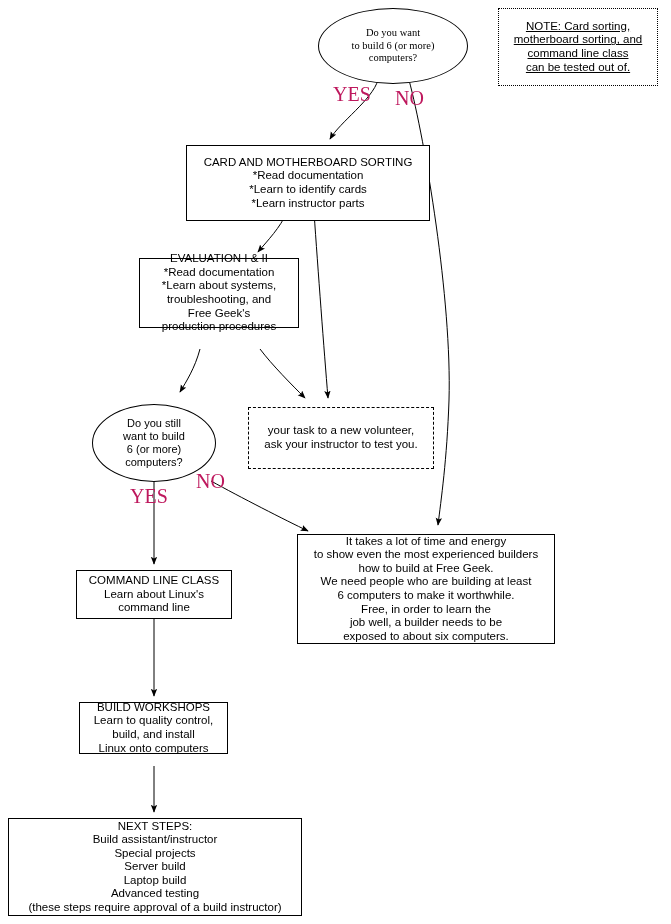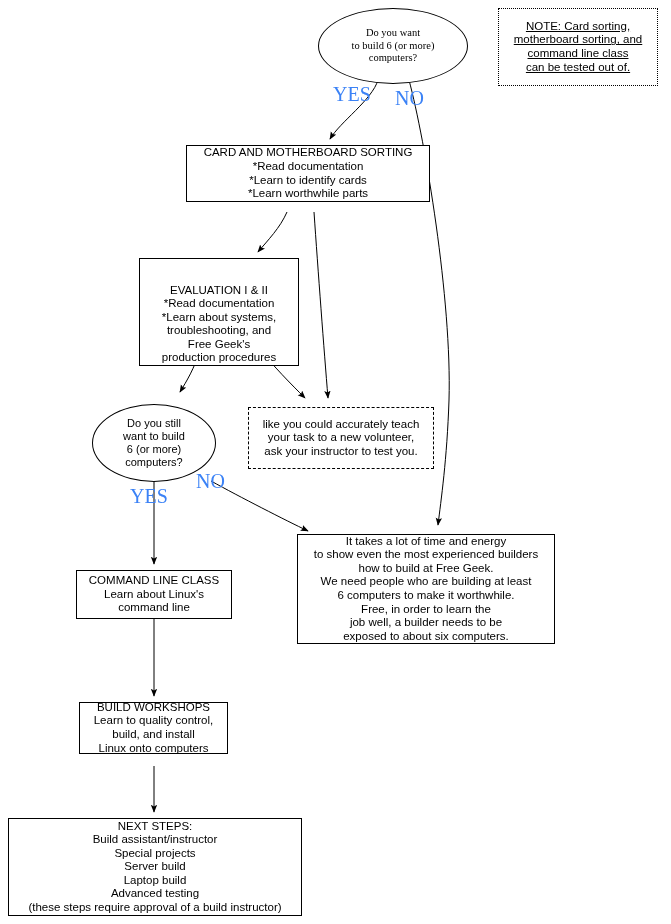--- a/index.html
+++ b/index.html
@@ -58,21 +58,21 @@
   .oval-serif {
     font-family: "Liberation Serif", serif;
     font-size: 10.5px;
   }
   .node .lines { width: 100%; }
   .node .lines div { white-space: nowrap; }
   .edge-label {
     position: absolute;
     font-family: "Liberation Serif", serif;
     font-size: 20px;
-    color: #3b82f6;
+    color: #be185d;
     line-height: 1;
     white-space: nowrap;
   }
 </style>
 </head>
 <body>
 
 <div id="canvas">
 
   <svg id="edges" viewBox="0 0 671 924" width="671" height="924" xmlns="http://www.w3.org/2000/svg">
@@ -123,30 +123,30 @@
 
   <div class="node dottednode" style="left:498px; top:8px; width:160px; height:78px; border-width:1px; border-style:dotted;text-decoration:underline;">
     <div class="lines">
       <div>NOTE: Card sorting,</div>
       <div>motherboard sorting, and</div>
       <div>command line class</div>
       <div>can be tested out of.</div>
     </div>
   </div>
 
-  <div class="node boxnode" style="left:186px; top:145px; width:244px; height:57px;">
+  <div class="node boxnode" style="left:186px; top:145px; width:244px; height:76px;">
     <div class="lines">
       <div>CARD AND MOTHERBOARD SORTING</div>
       <div>*Read documentation</div>
       <div>*Learn to identify cards</div>
-      <div>*Learn worthwhile parts</div>
-    </div>
-  </div>
-
-  <div class="node boxnode" style="left:139px; top:258px; width:160px; height:108px;align-items:flex-end;">
+      <div>*Learn instructor parts</div>
+    </div>
+  </div>
+
+  <div class="node boxnode" style="left:139px; top:258px; width:160px; height:70px;">
     <div class="lines">
       <div>EVALUATION I &amp; II</div>
       <div>*Read documentation</div>
       <div>*Learn about systems,</div>
       <div>troubleshooting, and</div>
       <div>Free Geek's</div>
       <div>production procedures</div>
     </div>
   </div>
 
@@ -154,21 +154,20 @@
     <div class="lines">
       <div>Do you still</div>
       <div>want to build</div>
       <div>6 (or more)</div>
       <div>computers?</div>
     </div>
   </div>
 
   <div class="node dashednode" style="left:248px; top:407px; width:186px; height:62px; border-width:1px; border-style:dashed;">
     <div class="lines">
-      <div>like you could accurately teach</div>
       <div>your task to a new volunteer,</div>
       <div>ask your instructor to test you.</div>
     </div>
   </div>
 
   <div class="node boxnode" style="left:297px; top:534px; width:258px; height:110px;">
     <div class="lines">
       <div>It takes a lot of time and energy</div>
       <div>to show even the most experienced builders</div>
       <div>how to build at Free Geek.</div>

